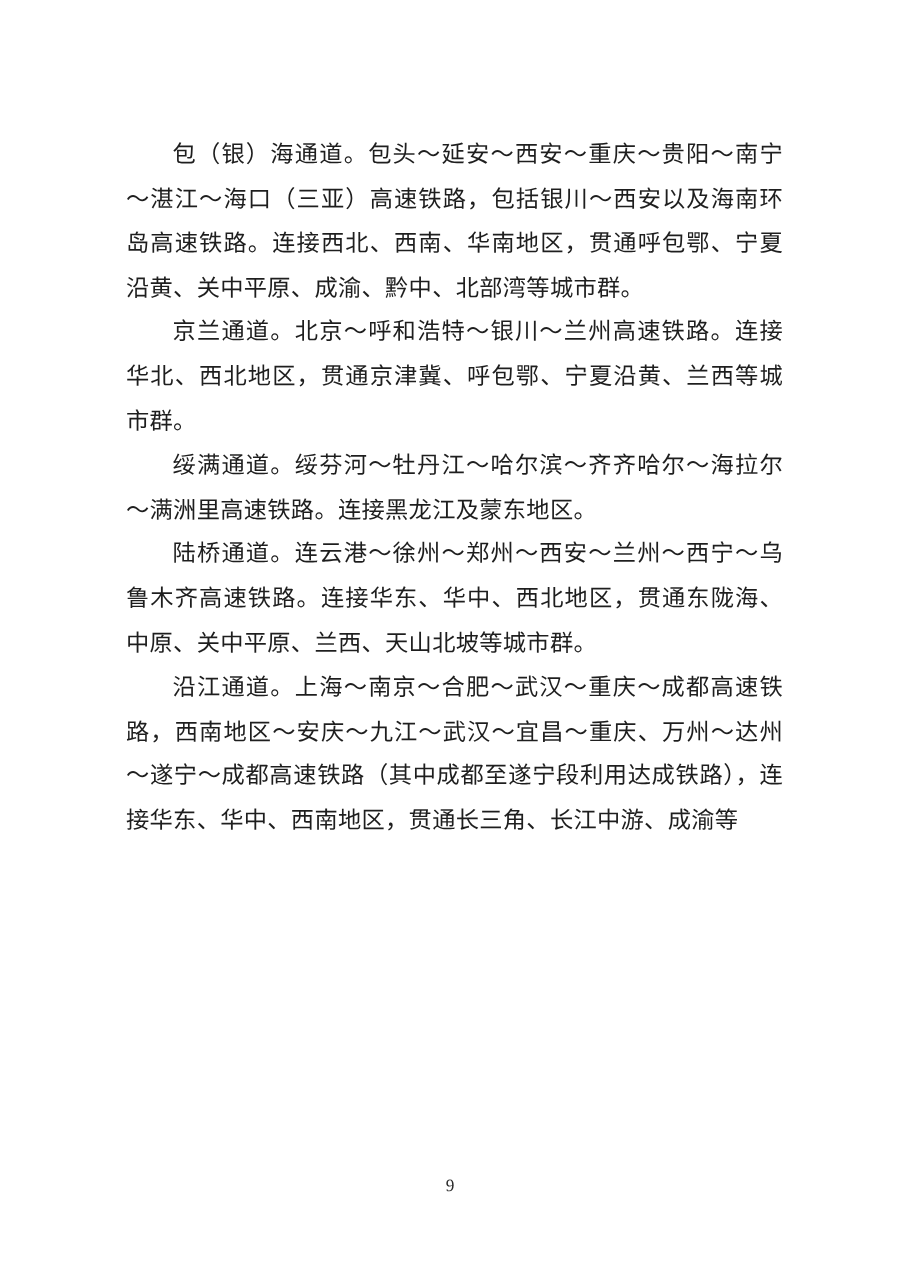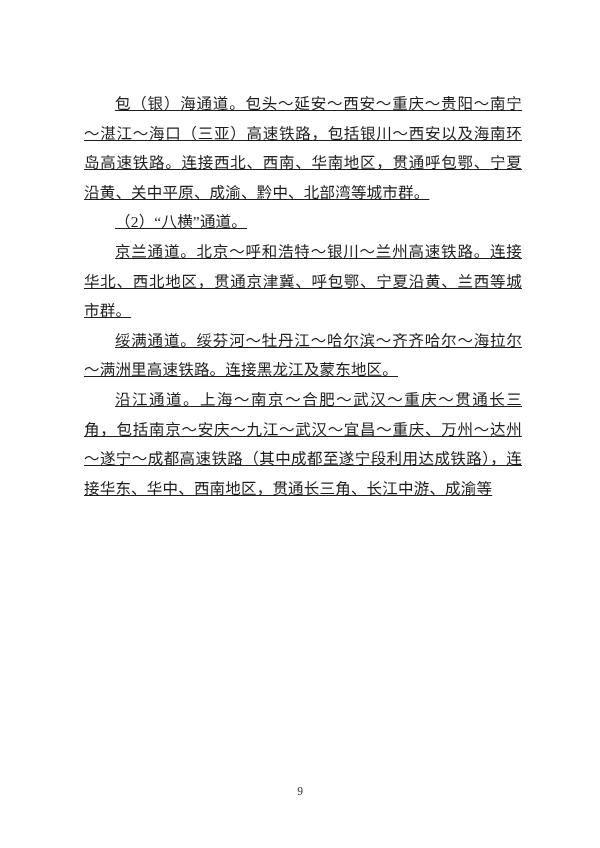--- a/index.html
+++ b/index.html
@@ -24,38 +24,37 @@
   .content p {
     margin: 0;
     padding: 0;
     font-size: 15.5px;
     line-height: 29.6px;
     color: #1e1e1e;
     text-align: justify;
     text-justify: inter-ideograph;
     text-indent: 2em;
     letter-spacing: 0.2px;
-    text-decoration: underline;
   }
   .pageno {
     position: absolute;
     left: 0;
     top: 784px;
     width: 600px;
     text-align: center;
     font-size: 11.5px;
     color: #2a2a2a;
     line-height: 14px;
   }
 </style>
 </head>
 <body>
 
 <div class="page">
   <main class="content">
     <p>包（银）海通道。包头～延安～西安～重庆～贵阳～南宁～湛江～海口（三亚）高速铁路，包括银川～西安以及海南环岛高速铁路。连接西北、西南、华南地区，贯通呼包鄂、宁夏沿黄、关中平原、成渝、黔中、北部湾等城市群。</p>
-    <p>（2）“八横”通道。</p>
     <p>京兰通道。北京～呼和浩特～银川～兰州高速铁路。连接华北、西北地区，贯通京津冀、呼包鄂、宁夏沿黄、兰西等城市群。</p>
     <p>绥满通道。绥芬河～牡丹江～哈尔滨～齐齐哈尔～海拉尔～满洲里高速铁路。连接黑龙江及蒙东地区。</p>
-    <p>沿江通道。上海～南京～合肥～武汉～重庆～贯通长三角，包括南京～安庆～九江～武汉～宜昌～重庆、万州～达州～遂宁～成都高速铁路（其中成都至遂宁段利用达成铁路），连接华东、华中、西南地区，贯通长三角、长江中游、成渝等</p>
+    <p>陆桥通道。连云港～徐州～郑州～西安～兰州～西宁～乌鲁木齐高速铁路。连接华东、华中、西北地区，贯通东陇海、中原、关中平原、兰西、天山北坡等城市群。</p>
+    <p>沿江通道。上海～南京～合肥～武汉～重庆～成都高速铁路，西南地区～安庆～九江～武汉～宜昌～重庆、万州～达州～遂宁～成都高速铁路（其中成都至遂宁段利用达成铁路），连接华东、华中、西南地区，贯通长三角、长江中游、成渝等</p>
   </main>
   <div class="pageno">9</div>
 </div>
 
 </body></html>

